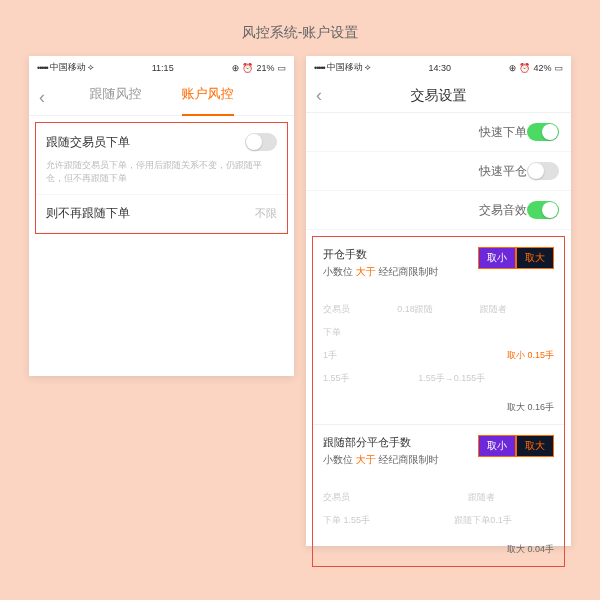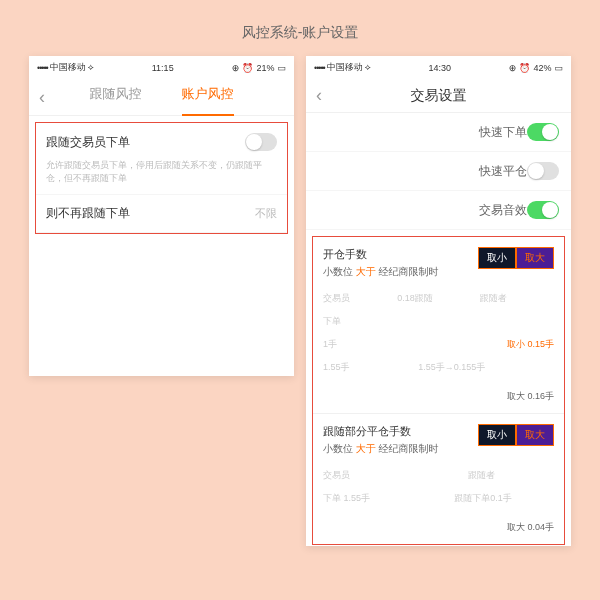--- a/index.html
+++ b/index.html
@@ -33,23 +33,23 @@
 .toggle.off::after{right:auto;left:1px}
 .simple-row{display:flex;justify-content:flex-end;align-items:center;padding:10px 12px;border-bottom:1px solid #f5f5f5}
 .simple-row .lbl{font-size:12px;color:#666}
 .section{padding:10px}
 .sec-head{display:flex;justify-content:space-between;align-items:flex-start}
 .sec-title{font-size:11px;color:#333}
 .sec-sub{font-size:10px;color:#666;margin-top:3px}
 .greater{color:#ff6a00}
 .seg{display:flex;font-size:10px}
 .seg-btn{padding:3px 8px;border:1px solid #ff6a00}
-.seg-btn.active{background:#0f172a;color:#fff}
-.seg-btn.inactive{background:#4c1d95;color:#ff6a00}
-.example{margin-top:13px;font-size:9px;color:#ccc;display:flex;flex-direction:column;gap:10px}
+.seg-btn.active{background:#6d28d9;color:#fff}
+.seg-btn.inactive{background:#0f172a;color:#ff6a00}
+.example{margin-top:24px;font-size:9px;color:#ccc;display:flex;flex-direction:column;gap:10px}
 .ex-row{display:flex;justify-content:space-between}
 .ex-hl{color:#ff6a00;font-size:9px}
 .ex-foot{text-align:right;font-size:9px;color:#666;margin-top:6px}
 .divider{height:8px;background:#f7f7f7}
 </style>
 </head>
 <body>
 
 <div class="page-title">风控系统-账户设置</div>
 

